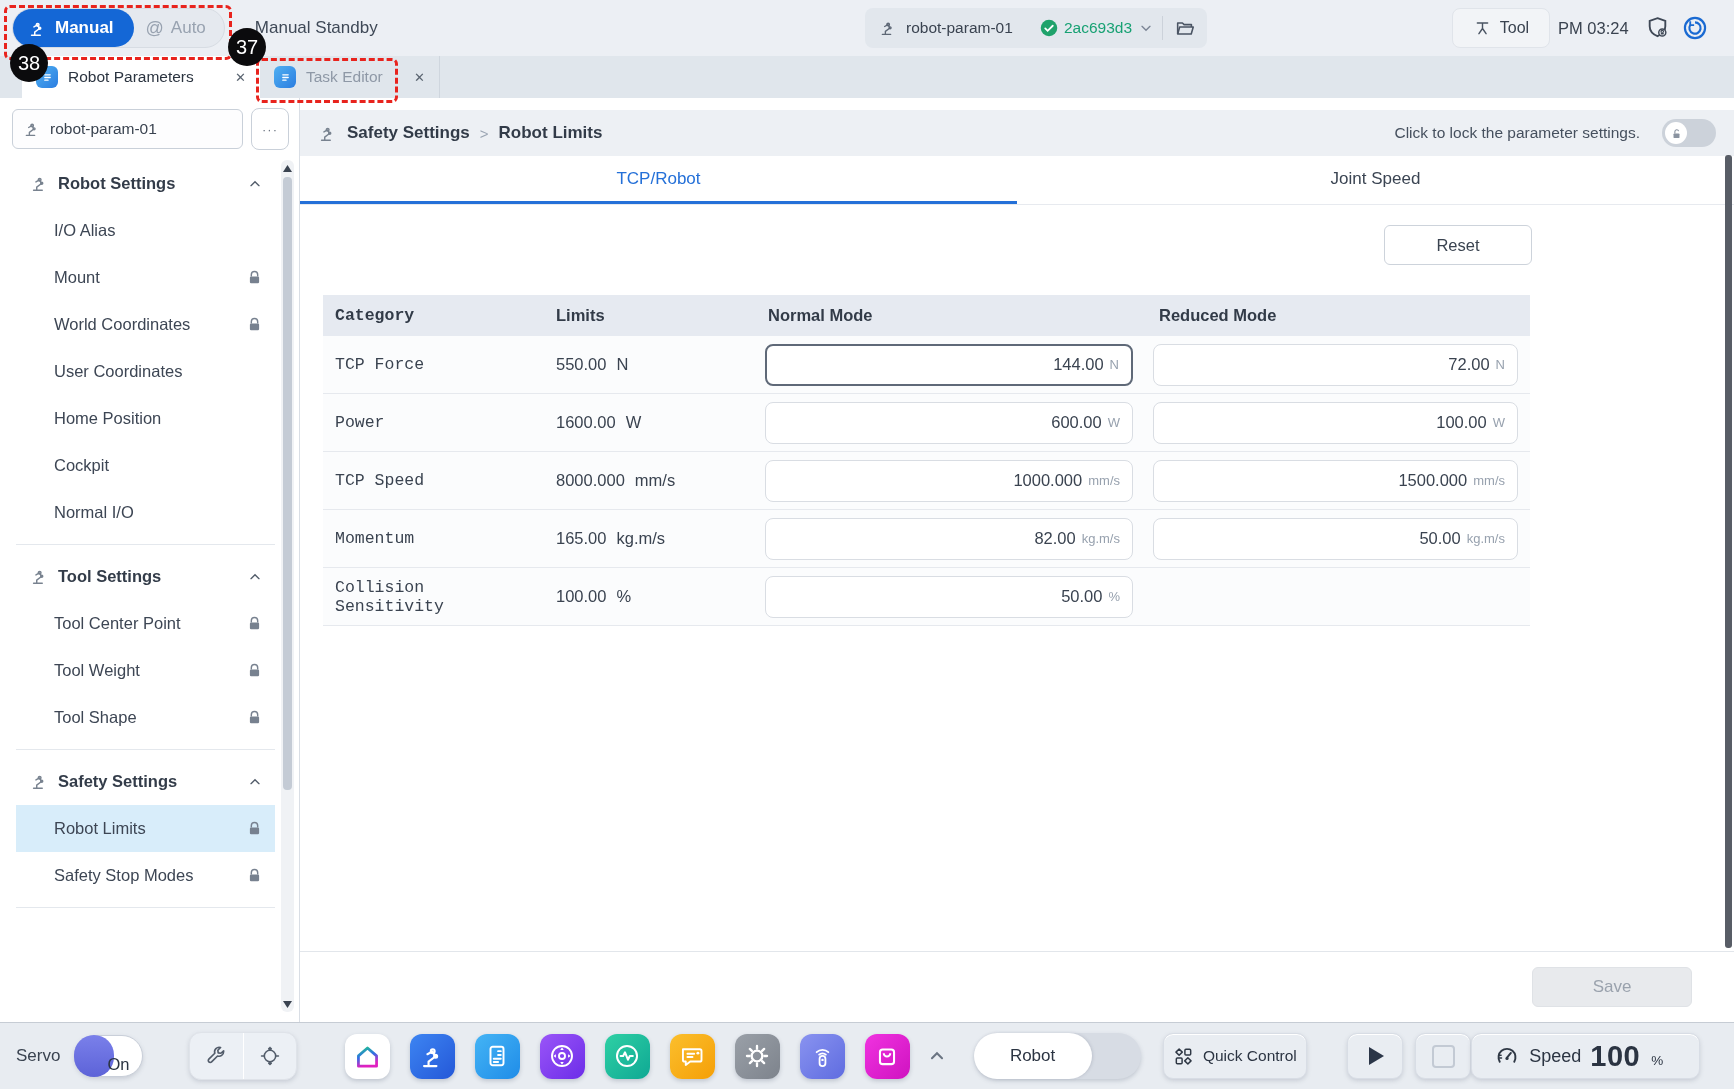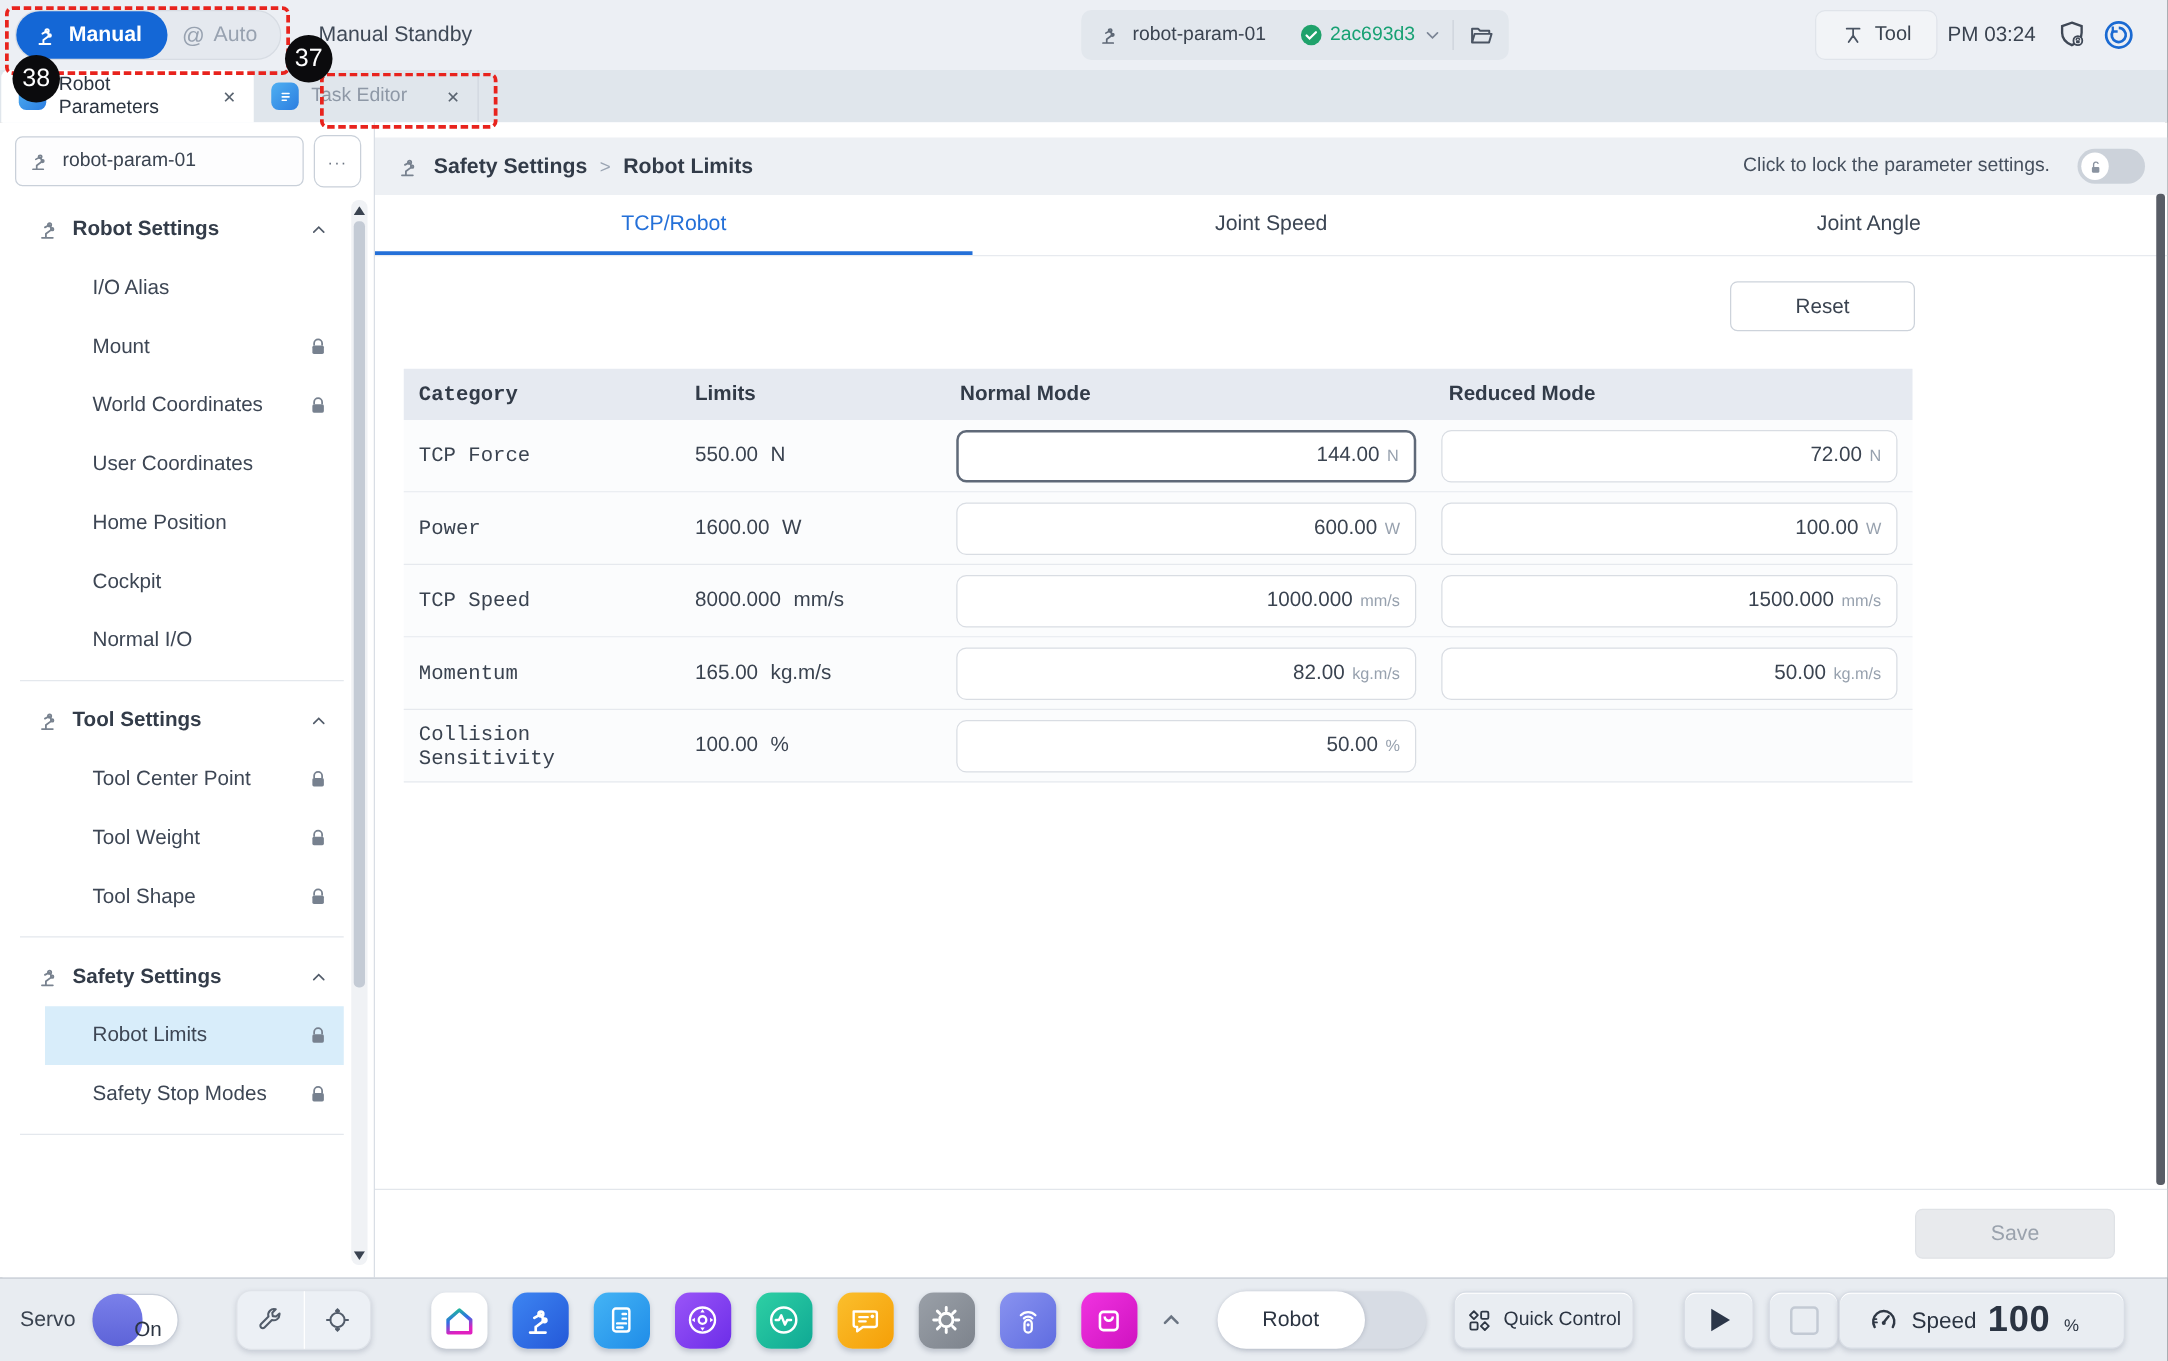--- a/index.html
+++ b/index.html
@@ -18,21 +18,21 @@
   .commit-id{color:#17a173;font-size:15.5px;}
   .vdiv{width:1px;height:24px;background:#ccd2da;}
   .folder-btn{width:44px;height:40px;display:flex;align-items:center;justify-content:center;}
   .tool-btn{position:absolute;left:1452px;top:8px;width:98px;height:40px;background:#f2f4f7;border:1px solid #e0e4ea;border-radius:8px;display:flex;align-items:center;justify-content:center;gap:8px;font-size:16px;color:#3a4350;box-sizing:border-box;}
   .clock{position:absolute;left:1558px;top:0;height:56px;display:flex;align-items:center;font-size:16.5px;color:#3a4350;}
   .top-ic{position:absolute;top:15px;display:flex;}
   .shield-pos{left:1645px;} .sync-pos{left:1682px;}
   
   .tabrow{position:absolute;top:56px;left:0;right:0;height:42px;background:#e0e6ec;display:flex;align-items:stretch;}
   .doc-tab{display:flex;align-items:center;gap:10px;padding:0 14px;box-sizing:border-box;}
-  .doc-tab.active{margin-left:1px;width:202px;background:#fff;border-radius:6px 6px 0 0;color:#2b3440;}
+  .doc-tab.active{margin-left:22px;width:238px;background:#fff;border-radius:6px 6px 0 0;color:#2b3440;}
   .doc-tab.inactive{width:180px;color:#8e98a6;border-right:1px solid #cfd6de;}
   .doc-tab .lbl{flex:1;font-size:15.5px;}
   .close-x{font-size:13px;color:#5a6470;}
   .doc-ic{width:22px;height:22px;border-radius:6px;display:flex;align-items:center;justify-content:center;background:linear-gradient(135deg,#4fb0f2,#2b7de0);flex:0 0 auto;}
   
   .ann-box{position:absolute;border:3px dashed #e8231d;border-radius:6px;z-index:6;pointer-events:none;}
   .ann-toggle{left:4px;top:5px;width:222px;height:49px;}
   .ann-tab{left:256px;top:58px;width:136px;height:39px;}
   .badge{position:absolute;width:38px;height:38px;border-radius:50%;background:#0b0b0d;color:#fff;font-size:20px;display:flex;align-items:center;justify-content:center;z-index:7;}
   .badge38{left:10px;top:44px;} .badge37{left:228px;top:28px;}
@@ -40,21 +40,21 @@
   .bodywrap{position:absolute;top:98px;left:0;right:0;height:924px;display:flex;background:#fff;}
   
   .sidebar{width:300px;flex:0 0 300px;border-right:1px solid #d9dee5;position:relative;background:#fff;box-sizing:border-box;}
   .side-input-row{display:flex;gap:8px;align-items:center;padding:10px 10px 10px 12px;}
   .side-input{flex:1;height:40px;border:1px solid #c9d0d9;border-radius:6px;background:#fdfdfe;display:flex;align-items:center;gap:9px;padding:0 10px;font-size:15.5px;color:#3a4350;box-sizing:border-box;}
   .more-btn{width:38px;height:42px;border:1px solid #c9d0d9;border-radius:8px;background:#fff;color:#6a7380;display:flex;align-items:center;justify-content:center;font-size:13px;letter-spacing:1px;box-sizing:border-box;}
   .side-list{position:absolute;top:62px;left:16px;right:24px;}
   .side-item{height:47px;display:flex;align-items:center;padding:0 12px 0 14px;font-size:16.5px;color:#3d4654;gap:9px;}
   .side-item .lbl{flex:1;}
   .side-head{font-weight:bold;color:#333c49;}
-  .side-sub{padding-left:38px;margin-left:20px;}
+  .side-sub{padding-left:38px;}
   .side-sel{background:#d8edfa;}
   .side-div{border-top:1px solid #e4e8ed;margin:8px 0;}
   .sscroll{position:absolute;top:62px;bottom:10px;right:5px;width:13px;background:#f0f2f5;border-radius:6px;}
   .sscroll .thumb{position:absolute;top:17px;left:2px;width:9px;height:72%;background:#c4cbd5;border-radius:4px;}
   .sarrow{position:absolute;left:0;width:13px;height:14px;display:flex;align-items:center;justify-content:center;}
   .sarrow.up{top:1px;} .sarrow.dn{bottom:1px;}
   
   .content{flex:1;position:relative;background:#fff;}
   .crumbbar{margin:12px 0 0 0;height:46px;background:#edf0f4;display:flex;align-items:center;gap:10px;padding:0 18px;}
   .crumb{font-size:17px;font-weight:bold;color:#323b48;}
@@ -417,21 +417,20 @@
                 <path d="M9 12V8.5a3.5 3.5 0 0 1 6.9-.8" fill="none" stroke="#8a93a0" stroke-width="2"></path>
                 <rect x="6.5" y="12" width="11" height="8.5" rx="1.6" fill="#8a93a0"></rect>
               </svg>
           </div>
         </div>
       </div>
 
       <div class="tabs3">
         <div class="t active">TCP/Robot</div>
         <div class="t">Joint Speed</div>
-        <div class="t">Joint Angle</div>
       </div>
 
       <div class="reset-row">
         <div class="btn-reset">Reset</div>
       </div>
 
       <div class="ptable">
         <div class="phead">
           <div class="c1">Category</div>
           <div class="c2">Limits</div>

